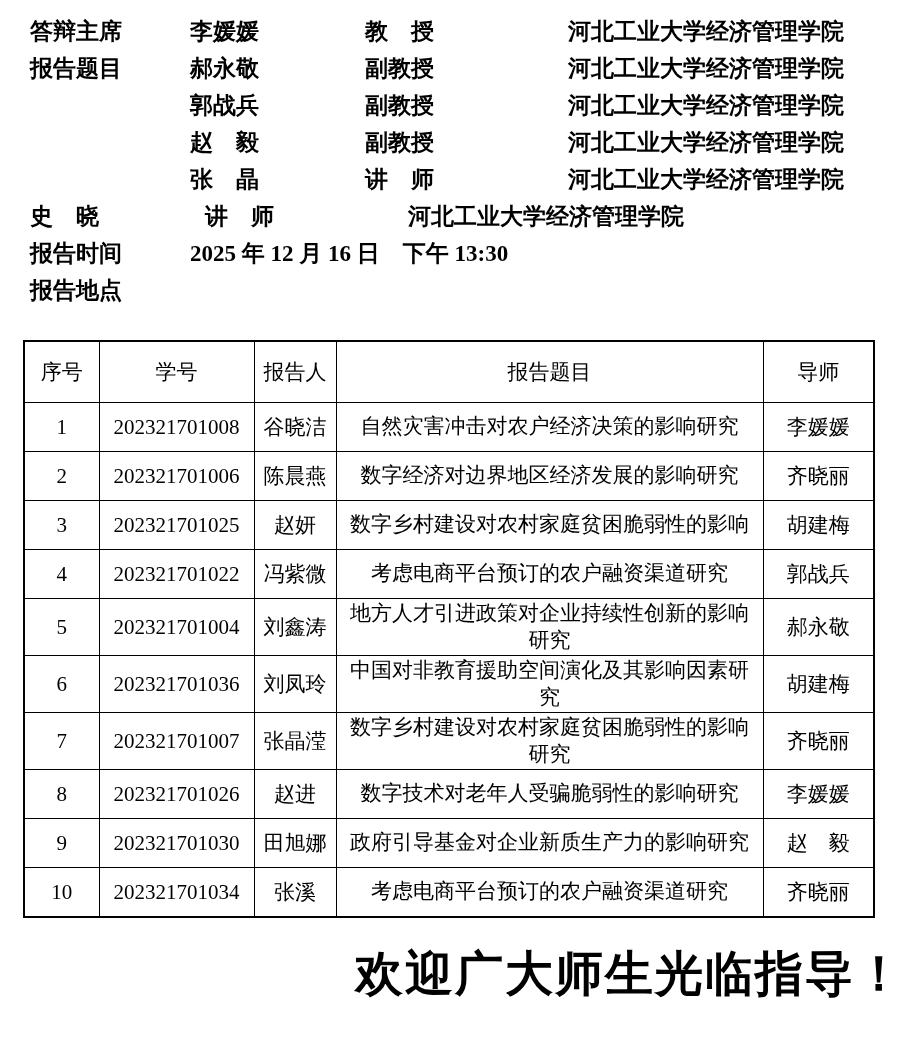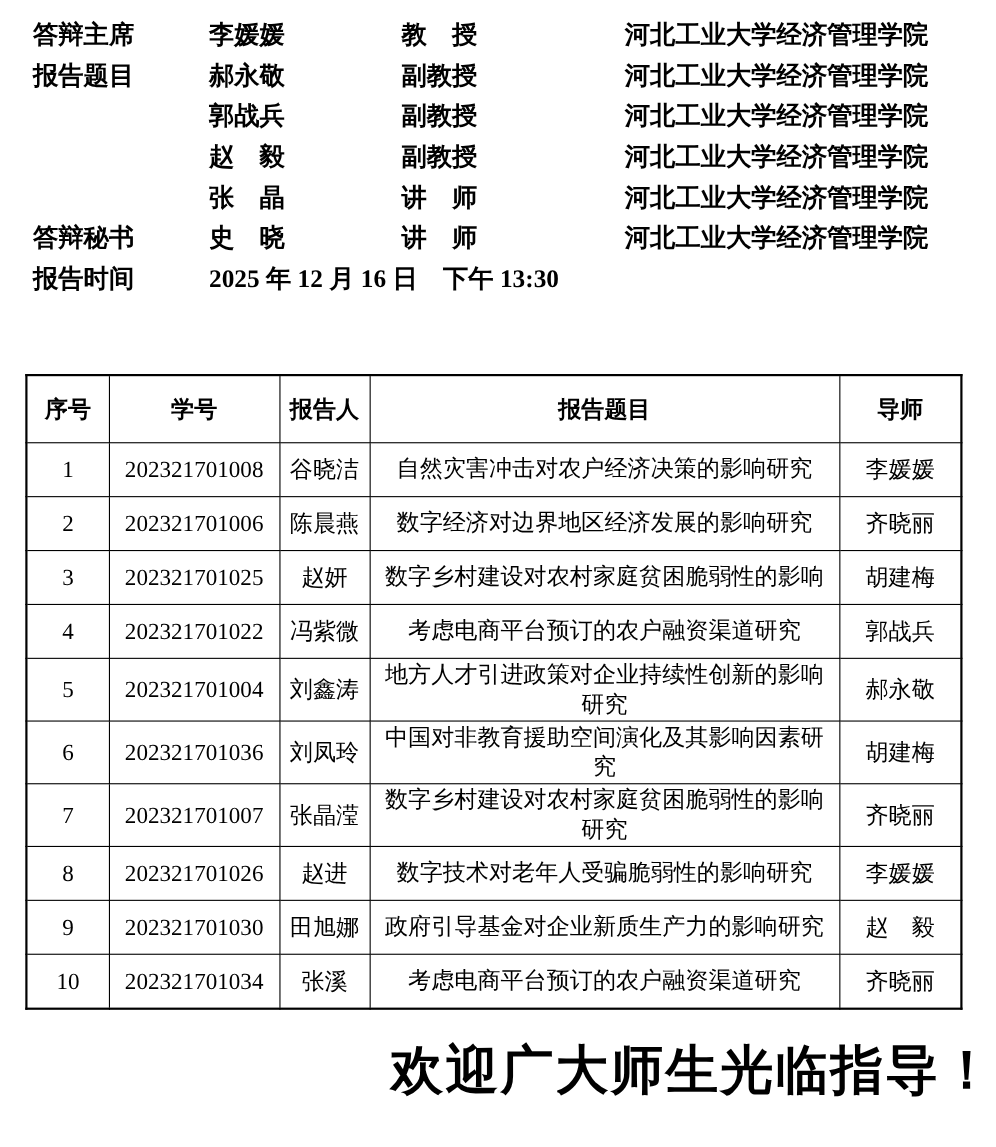--- a/index.html
+++ b/index.html
@@ -43,21 +43,21 @@
   }
   .schedule th, .schedule td {
     border: 1px solid #000;
     text-align: center;
     vertical-align: middle;
     font-size: 21px;
     padding: 0 2px;
     overflow: hidden;
   }
   .schedule th {
-    font-weight: bold;
+    font-weight: normal;
     height: 60px;
   }
   .schedule tr.r-single td { height: 48px; }
   .schedule tr.r-tall td   { height: 56px; }
   .cell-title {
     white-space: pre-line;
     line-height: 1.3;
   }
   col.c-no    { width: 75px; }
   col.c-sid   { width: 155px; }
@@ -104,30 +104,30 @@
     <span class="info-title">副教授</span>
     <span class="info-org">河北工业大学经济管理学院</span>
   </div>
   <div class="info-row">
     <span class="info-label"></span>
     <span class="info-name">张　晶</span>
     <span class="info-title">讲　师</span>
     <span class="info-org">河北工业大学经济管理学院</span>
   </div>
   <div class="info-row">
-    <span class="info-label">答辩秘书</span>
     <span class="info-name">史　晓</span>
     <span class="info-title">讲　师</span>
     <span class="info-org">河北工业大学经济管理学院</span>
   </div>
   <div class="info-row">
     <span class="info-label">报告时间</span>
     <span class="info-value">2025 年 12 月 16 日　下午 13:30</span>
   </div>
   <div class="info-row">
+    <span class="info-label">报告地点</span>
   </div>
 </div>
 
 <div class="table-wrap">
   <table class="schedule">
     <colgroup>
       <col class="c-no">
         <col class="c-sid">
         <col class="c-pres">
         <col class="c-title">

